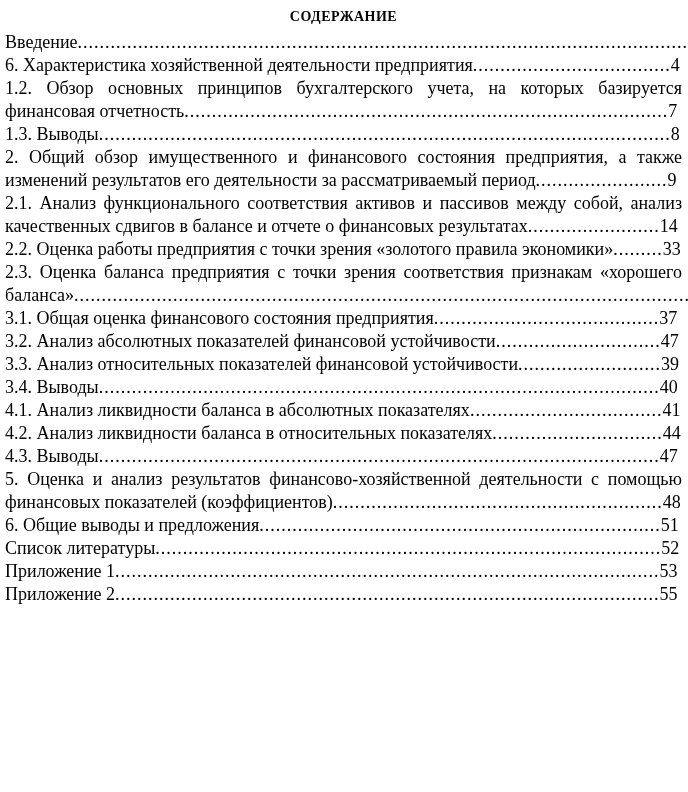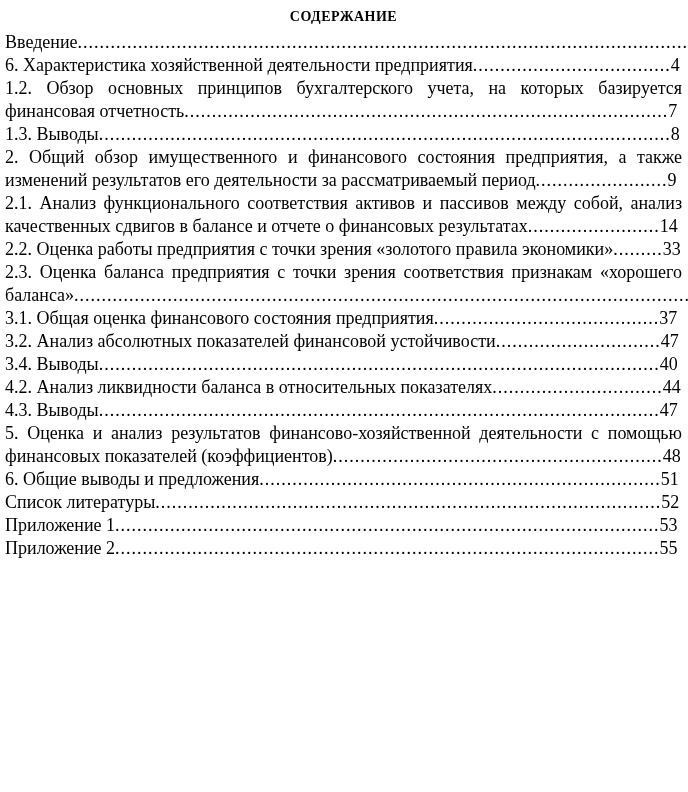--- a/index.html
+++ b/index.html
@@ -52,21 +52,23 @@
       <p class="entry"><span class="etitle">Введение</span><span class="dots">................................................................................................................................................................................................................................................................................................................................................................................................................</span></p>
       <p class="entry"><span class="etitle">6. Характеристика хозяйственной деятельности предприятия</span><span class="dots">....................................</span><span class="pagenum">4</span></p>
       <p class="entry"><span class="etitle">1.2. Обзор основных принципов бухгалтерского учета, на которых базируется финансовая отчетность</span><span class="dots">........................................................................................</span><span class="pagenum">7</span></p>
       <p class="entry"><span class="etitle">1.3. Выводы</span><span class="dots">........................................................................................................</span><span class="pagenum">8</span></p>
       <p class="entry"><span class="etitle">2. Общий обзор имущественного и финансового состояния предприятия, а также изменений результатов его деятельности за рассматриваемый период</span><span class="dots">........................</span><span class="pagenum">9</span></p>
       <p class="entry"><span class="etitle">2.1. Анализ функционального соответствия активов и пассивов между собой, анализ качественных сдвигов в балансе и отчете о финансовых результатах</span><span class="dots">........................</span><span class="pagenum">14</span></p>
       <p class="entry"><span class="etitle">2.2. Оценка работы предприятия с точки зрения «золотого правила экономики»</span><span class="dots">.........</span><span class="pagenum">33</span></p>
       <p class="entry"><span class="etitle">2.3. Оценка баланса предприятия с точки зрения соответствия признакам «хорошего баланса»</span><span class="dots">................................................................................................................................................................................................................................................................................................................................................................................................................</span></p>
       <p class="entry"><span class="etitle">3.1. Общая оценка финансового состояния предприятия</span><span class="dots">.........................................</span><span class="pagenum">37</span></p>
       <p class="entry"><span class="etitle">3.2. Анализ абсолютных показателей финансовой устойчивости</span><span class="dots">..............................</span><span class="pagenum">47</span></p>
+      <p class="entry"><span class="etitle">3.3. Анализ относительных показателей финансовой устойчивости</span><span class="dots">..........................</span><span class="pagenum">39</span></p>
       <p class="entry"><span class="etitle">3.4. Выводы</span><span class="dots">......................................................................................................</span><span class="pagenum">40</span></p>
+      <p class="entry"><span class="etitle">4.1. Анализ ликвидности баланса в абсолютных показателях</span><span class="dots">...................................</span><span class="pagenum">41</span></p>
       <p class="entry"><span class="etitle">4.2. Анализ ликвидности баланса в относительных показателях</span><span class="dots">...............................</span><span class="pagenum">44</span></p>
       <p class="entry"><span class="etitle">4.3. Выводы</span><span class="dots">......................................................................................................</span><span class="pagenum">47</span></p>
       <p class="entry"><span class="etitle">5. Оценка и анализ результатов финансово-хозяйственной деятельности с помощью финансовых показателей (коэффициентов)</span><span class="dots">............................................................</span><span class="pagenum">48</span></p>
       <p class="entry"><span class="etitle">6. Общие выводы и предложения</span><span class="dots">.........................................................................</span><span class="pagenum">51</span></p>
       <p class="entry"><span class="etitle">Список литературы</span><span class="dots">............................................................................................</span><span class="pagenum">52</span></p>
       <p class="entry"><span class="etitle">Приложение 1</span><span class="dots">...................................................................................................</span><span class="pagenum">53</span></p>
       <p class="entry"><span class="etitle">Приложение 2</span><span class="dots">...................................................................................................</span><span class="pagenum">55</span></p>
     </div>
 </div>
 

